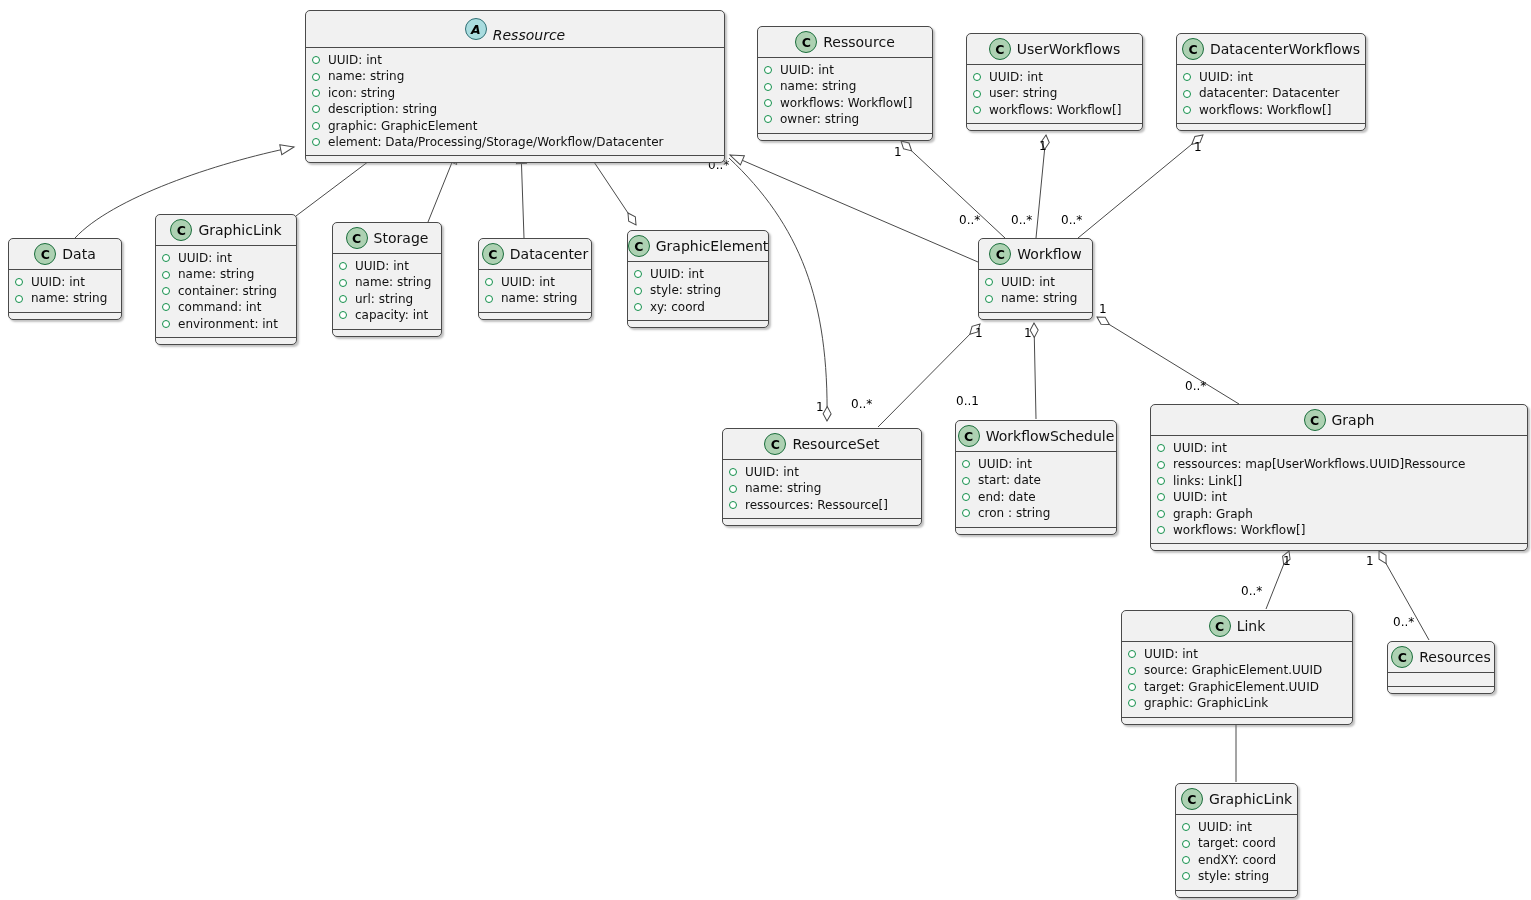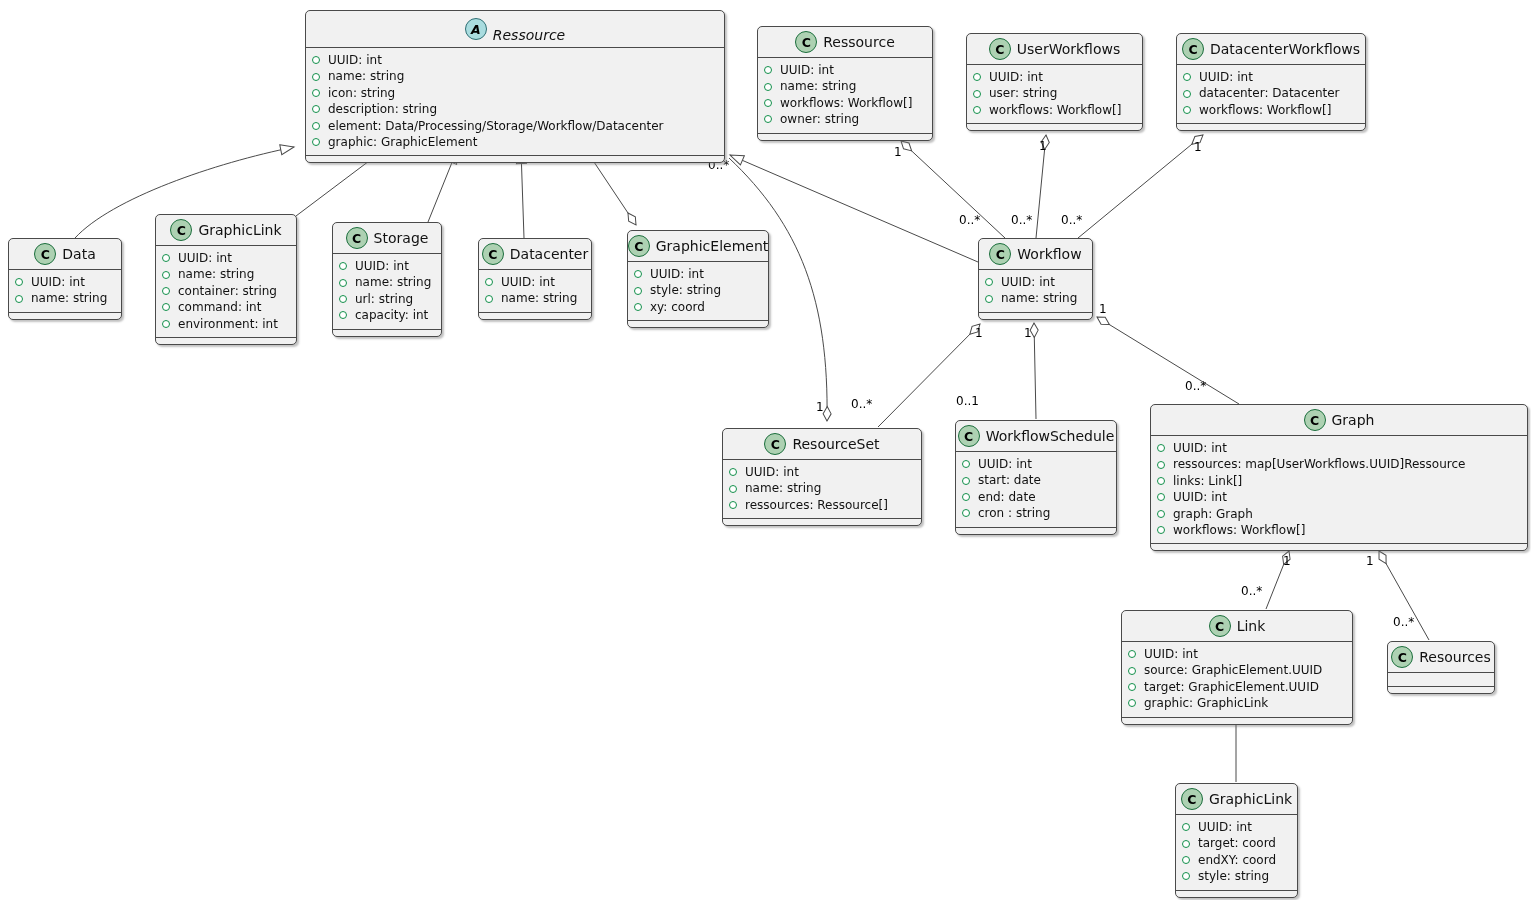--- a/index.html
+++ b/index.html
@@ -95,26 +95,26 @@
       <li>
         <span class="dot"></span>
         <span>icon: string</span>
       </li>
       <li>
         <span class="dot"></span>
         <span>description: string</span>
       </li>
       <li>
         <span class="dot"></span>
+        <span>graphic: GraphicElement</span>
+      </li>
+      <li>
+        <span class="dot"></span>
         <span>element: Data/Processing/Storage/Workflow/Datacenter</span>
       </li>
-      <li>
-        <span class="dot"></span>
-        <span>graphic: GraphicElement</span>
-      </li>
     </ul>
   <div class="uml-footer"></div>
 </div>
 
 <div class="uml-class" style="left:757px;top:26px;width:174px">
   <div class="uml-title">
     <span class="circ">C</span>
     <span class="uml-name">Ressource</span>
   </div>
   <ul class="uml-attrs">

